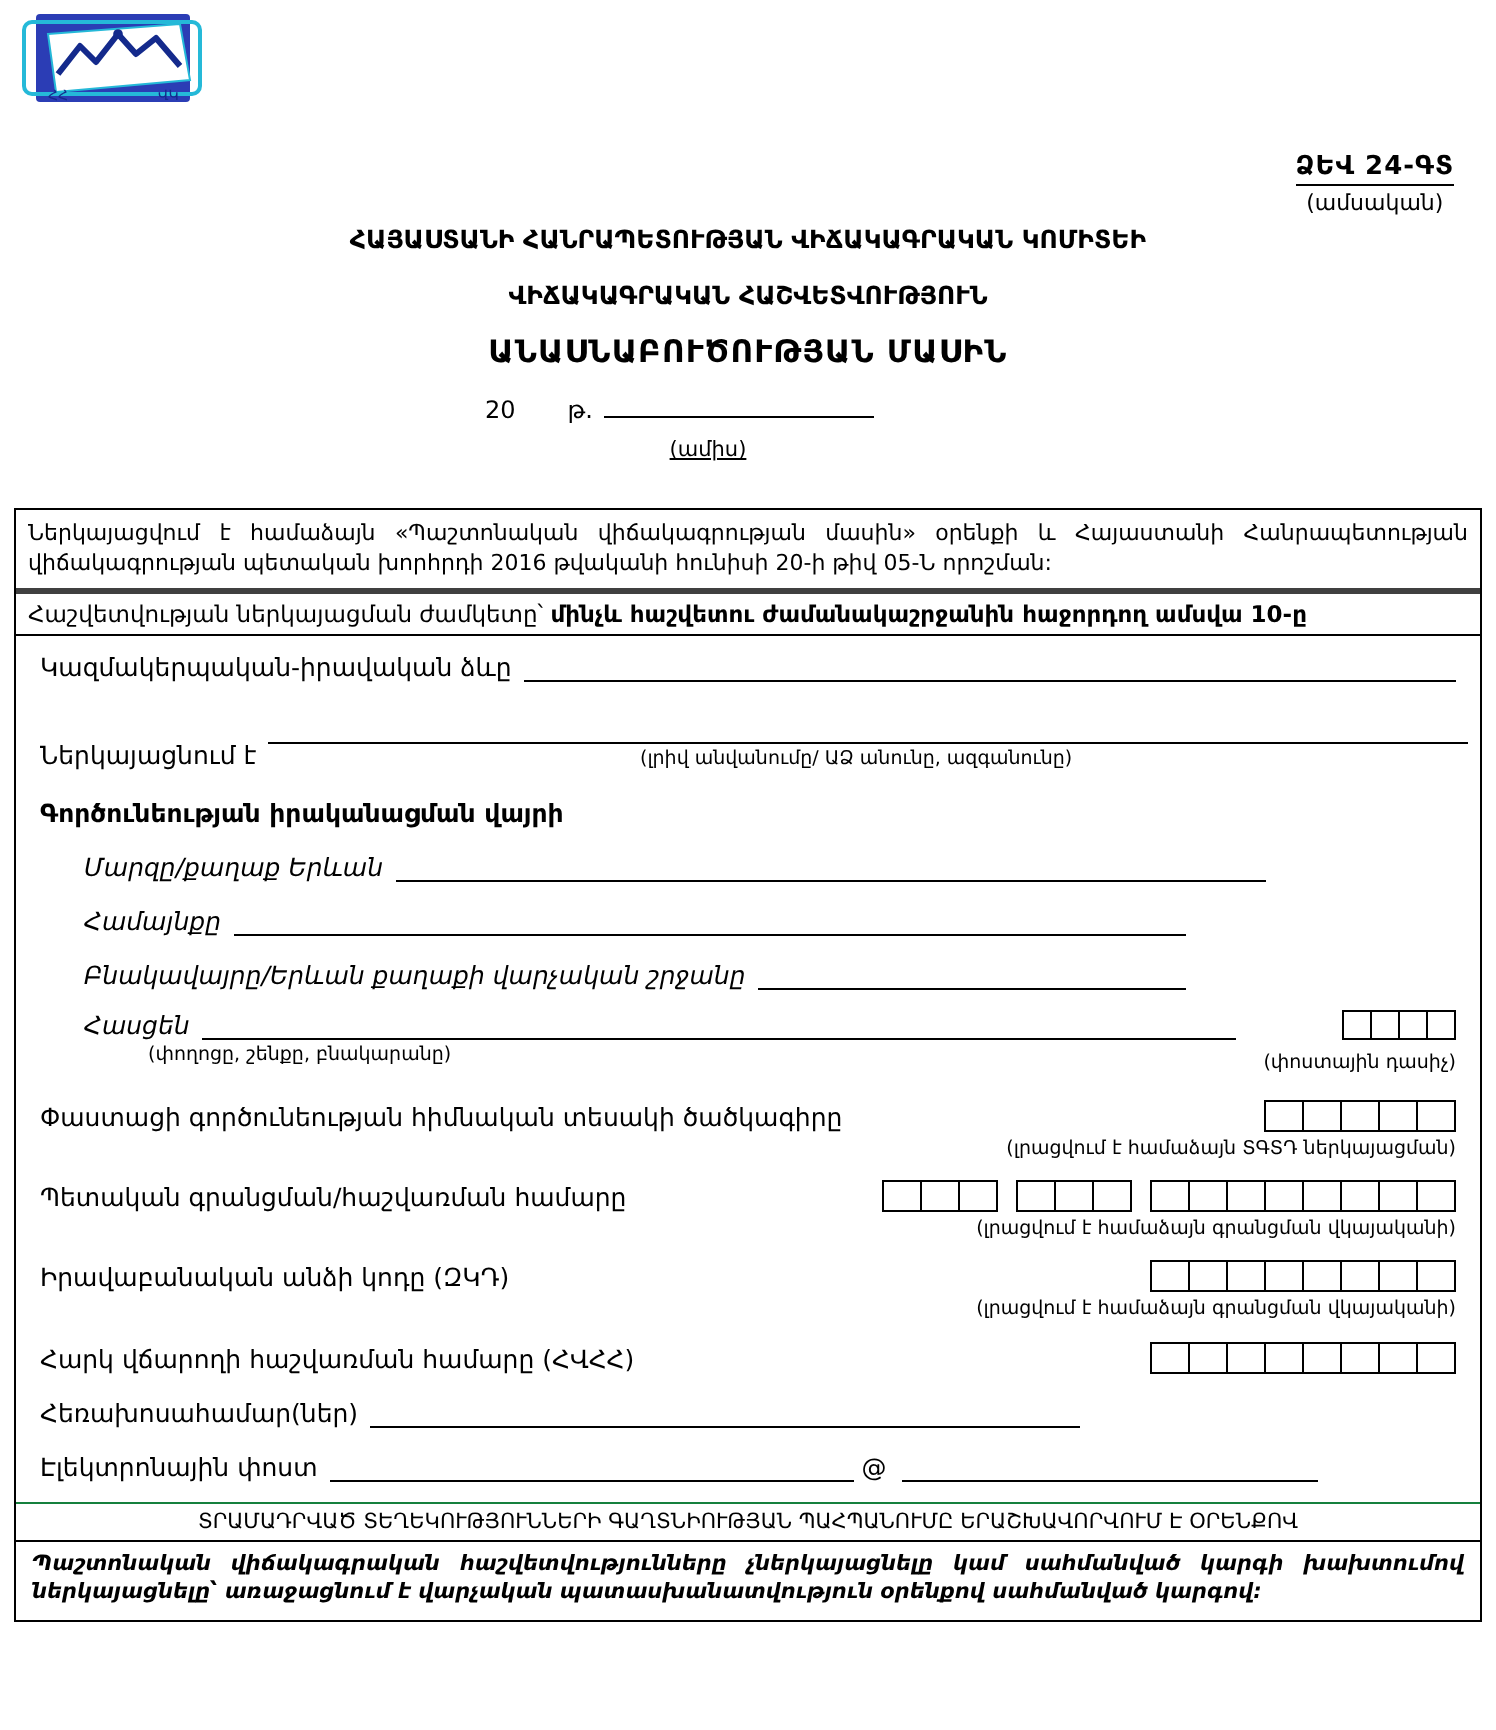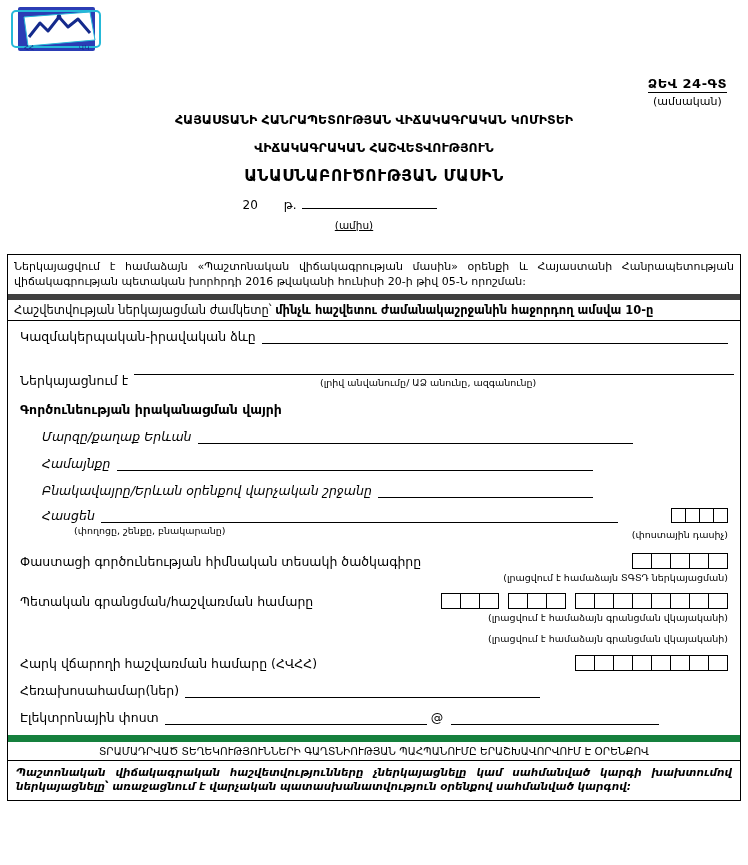--- a/index.html
+++ b/index.html
@@ -23,21 +23,21 @@
   .date-line   { position:absolute; top:192px; left:0; right:0; text-align:center; font-size:12px; }
   .date-inner  { position:relative; left:-34px; }
   .year-gap    { display:inline-block; width:26px; }
   .month-blank { display:inline-block; width:135px; border-bottom:1px solid #000; height:13px; margin-left:6px; }
   .month-caption { position:absolute; top:215px; left:0; right:0; text-align:center; font-size:10.5px; }
   .month-caption span { position:relative; left:-20px;text-decoration:underline; }
 
   
   .main-box { border:1px solid #000; }
   .intro { padding:4px 6px; font-size:11px; line-height:1.4; text-align:justify; }
-  .deadline { border-top:6px solid #404040; border-bottom:1px solid #000; padding:3px 6px; font-size:11.5px; }
+  .deadline { border-top:3px solid #404040; border-bottom:1px solid #000; padding:3px 6px; font-size:11.5px; }
   .deadline .b { font-weight:bold; }
 
   .fields { padding:0 12px 0 12px; font-size:12.5px; }
   .frow { display:flex; align-items:flex-end; }
   .lbl { white-space:nowrap; }
   .it  { font-style:italic; }
   .fill { border-bottom:1px solid #000; height:15px; display:inline-block; margin-left:6px; }
   .grow { flex:1; }
   .cap { font-size:9.5px; line-height:1.2; }
   .center { text-align:center; }
@@ -71,21 +71,21 @@
   .cgroup:first-child { margin-left:0; }
   .cell { width:20px; height:16px; border:1px solid #000; margin-left:-1px; background:#fff; }
   .cell:first-child { margin-left:0; }
   .cells.small .cell { width:15px; height:15px; }
 
   .e1 { width:262px; }
   .at { margin:0 2px 0 4px; }
   .e2 { width:208px; }
   .phone-line { width:355px; }
 
-  .confid { margin-top:10px; border-top:7px solid #15803d; border-bottom:1px solid #000; text-align:center; font-size:10.5px; padding:3px 4px; }
+  .confid { margin-top:10px; border-top:1px solid #15803d; border-bottom:1px solid #000; text-align:center; font-size:10.5px; padding:3px 4px; }
   .warning { padding:4px 8px 6px 8px; font-size:10.5px; font-weight:bold; font-style:italic; line-height:1.4; text-align:justify; }
 </style>
 </head>
 <body>
 
 <div class="page">
 
   <div class="head">
 
     <div class="logo">
@@ -149,21 +149,21 @@
         <span class="lbl it">Մարզը/քաղաք Երևան</span>
         <span class="fill grow end95"></span>
       </div>
 
       <div class="frow mt12 ind">
         <span class="lbl it">Համայնքը</span>
         <span class="fill grow end135"></span>
       </div>
 
       <div class="frow mt12 ind">
-        <span class="lbl it">Բնակավայրը/Երևան օրենքով վարչական շրջանը</span>
+        <span class="lbl it">Բնակավայրը/Երևան քաղաքի վարչական շրջանը</span>
         <span class="fill grow end135"></span>
       </div>
 
       <div class="frow mt10 ind addr">
         <div class="addr-left">
           <div class="addr-lrow">
             <span class="lbl it">Հասցեն</span>
             <span class="fill grow"></span>
           </div>
           <div class="cap addr-cap">(փողոցը, շենքը, բնակարանը)</div>
@@ -220,20 +220,35 @@
                 <span class="cell"></span>
                 <span class="cell"></span>
                 <span class="cell"></span>
               </span>
             </span>
         </div>
         <div class="cap cr-cap">(լրացվում է համաձայն գրանցման վկայականի)</div>
       </div>
 
       <div class="coderow mt10">
+        <div class="cr-top">
+          <span class="lbl">Իրավաբանական անձի կոդը (ԶԿԴ)</span>
+          <span class="cells">
+              <span class="cgroup">
+                <span class="cell"></span>
+                <span class="cell"></span>
+                <span class="cell"></span>
+                <span class="cell"></span>
+                <span class="cell"></span>
+                <span class="cell"></span>
+                <span class="cell"></span>
+                <span class="cell"></span>
+              </span>
+            </span>
+        </div>
         <div class="cap cr-cap">(լրացվում է համաձայն գրանցման վկայականի)</div>
       </div>
 
       <div class="coderow mt10">
         <div class="cr-top">
           <span class="lbl">Հարկ վճարողի հաշվառման համարը (ՀՎՀՀ)</span>
           <span class="cells">
               <span class="cgroup">
                 <span class="cell"></span>
                 <span class="cell"></span>

